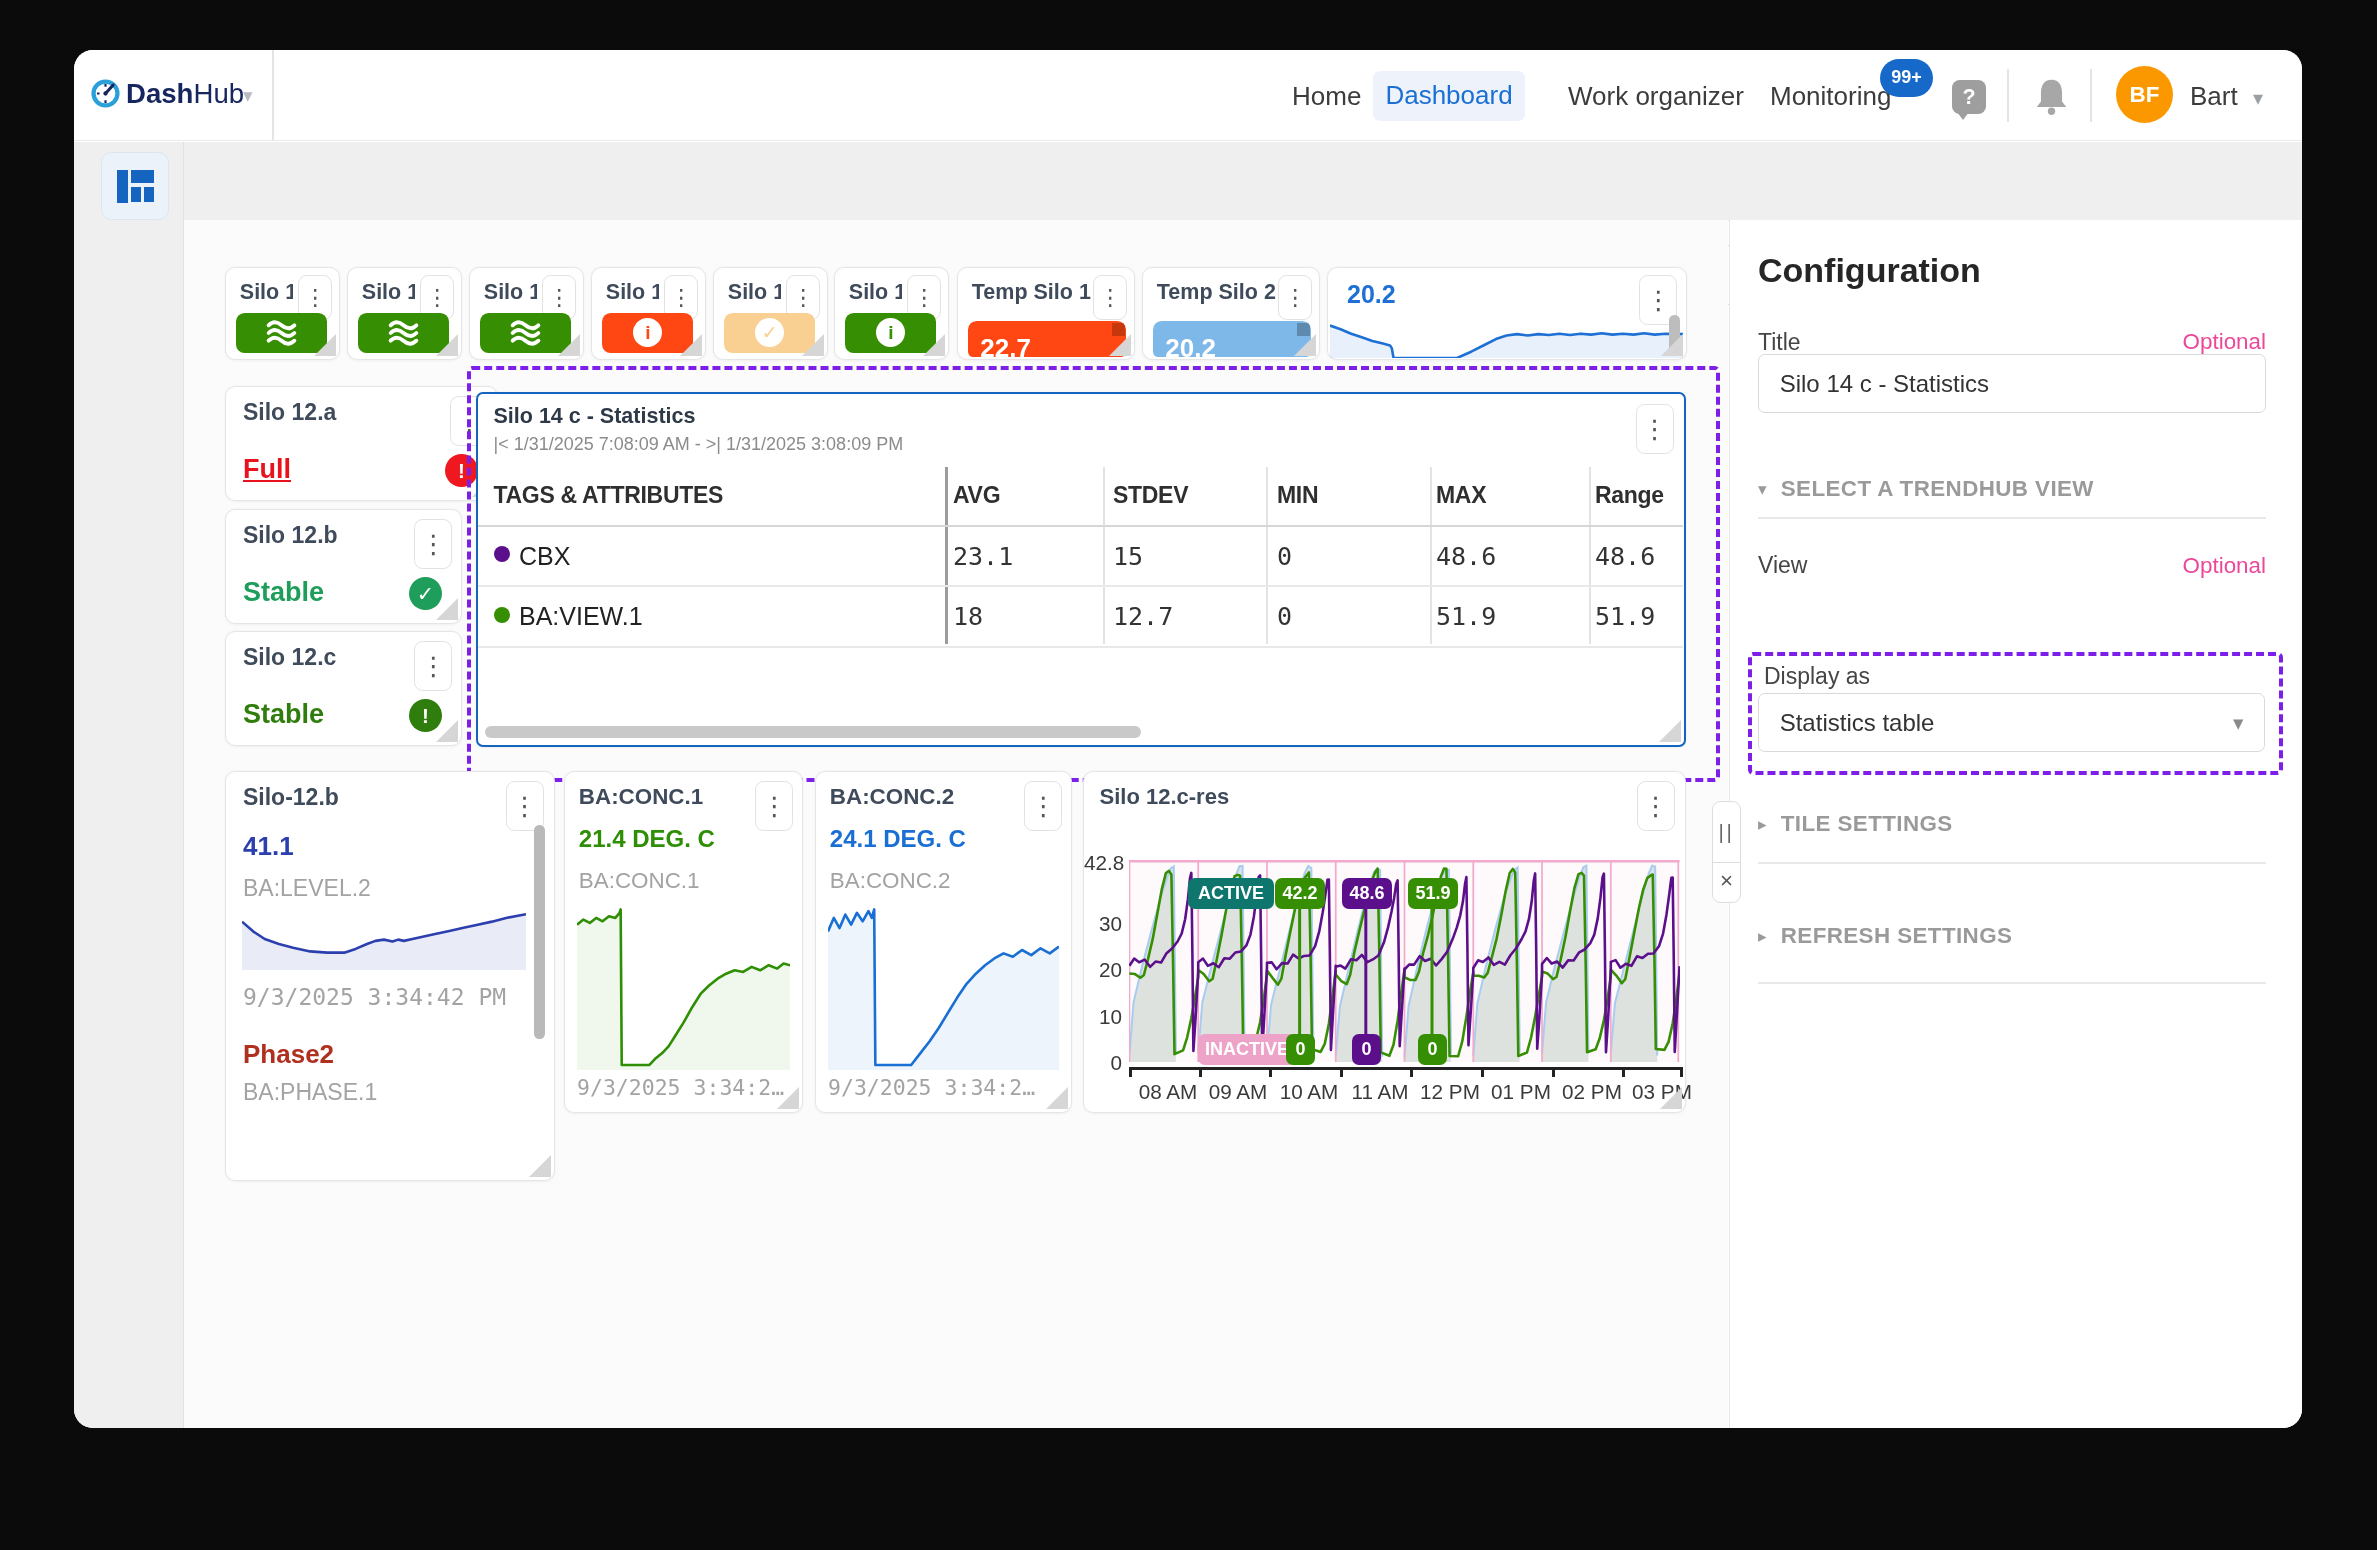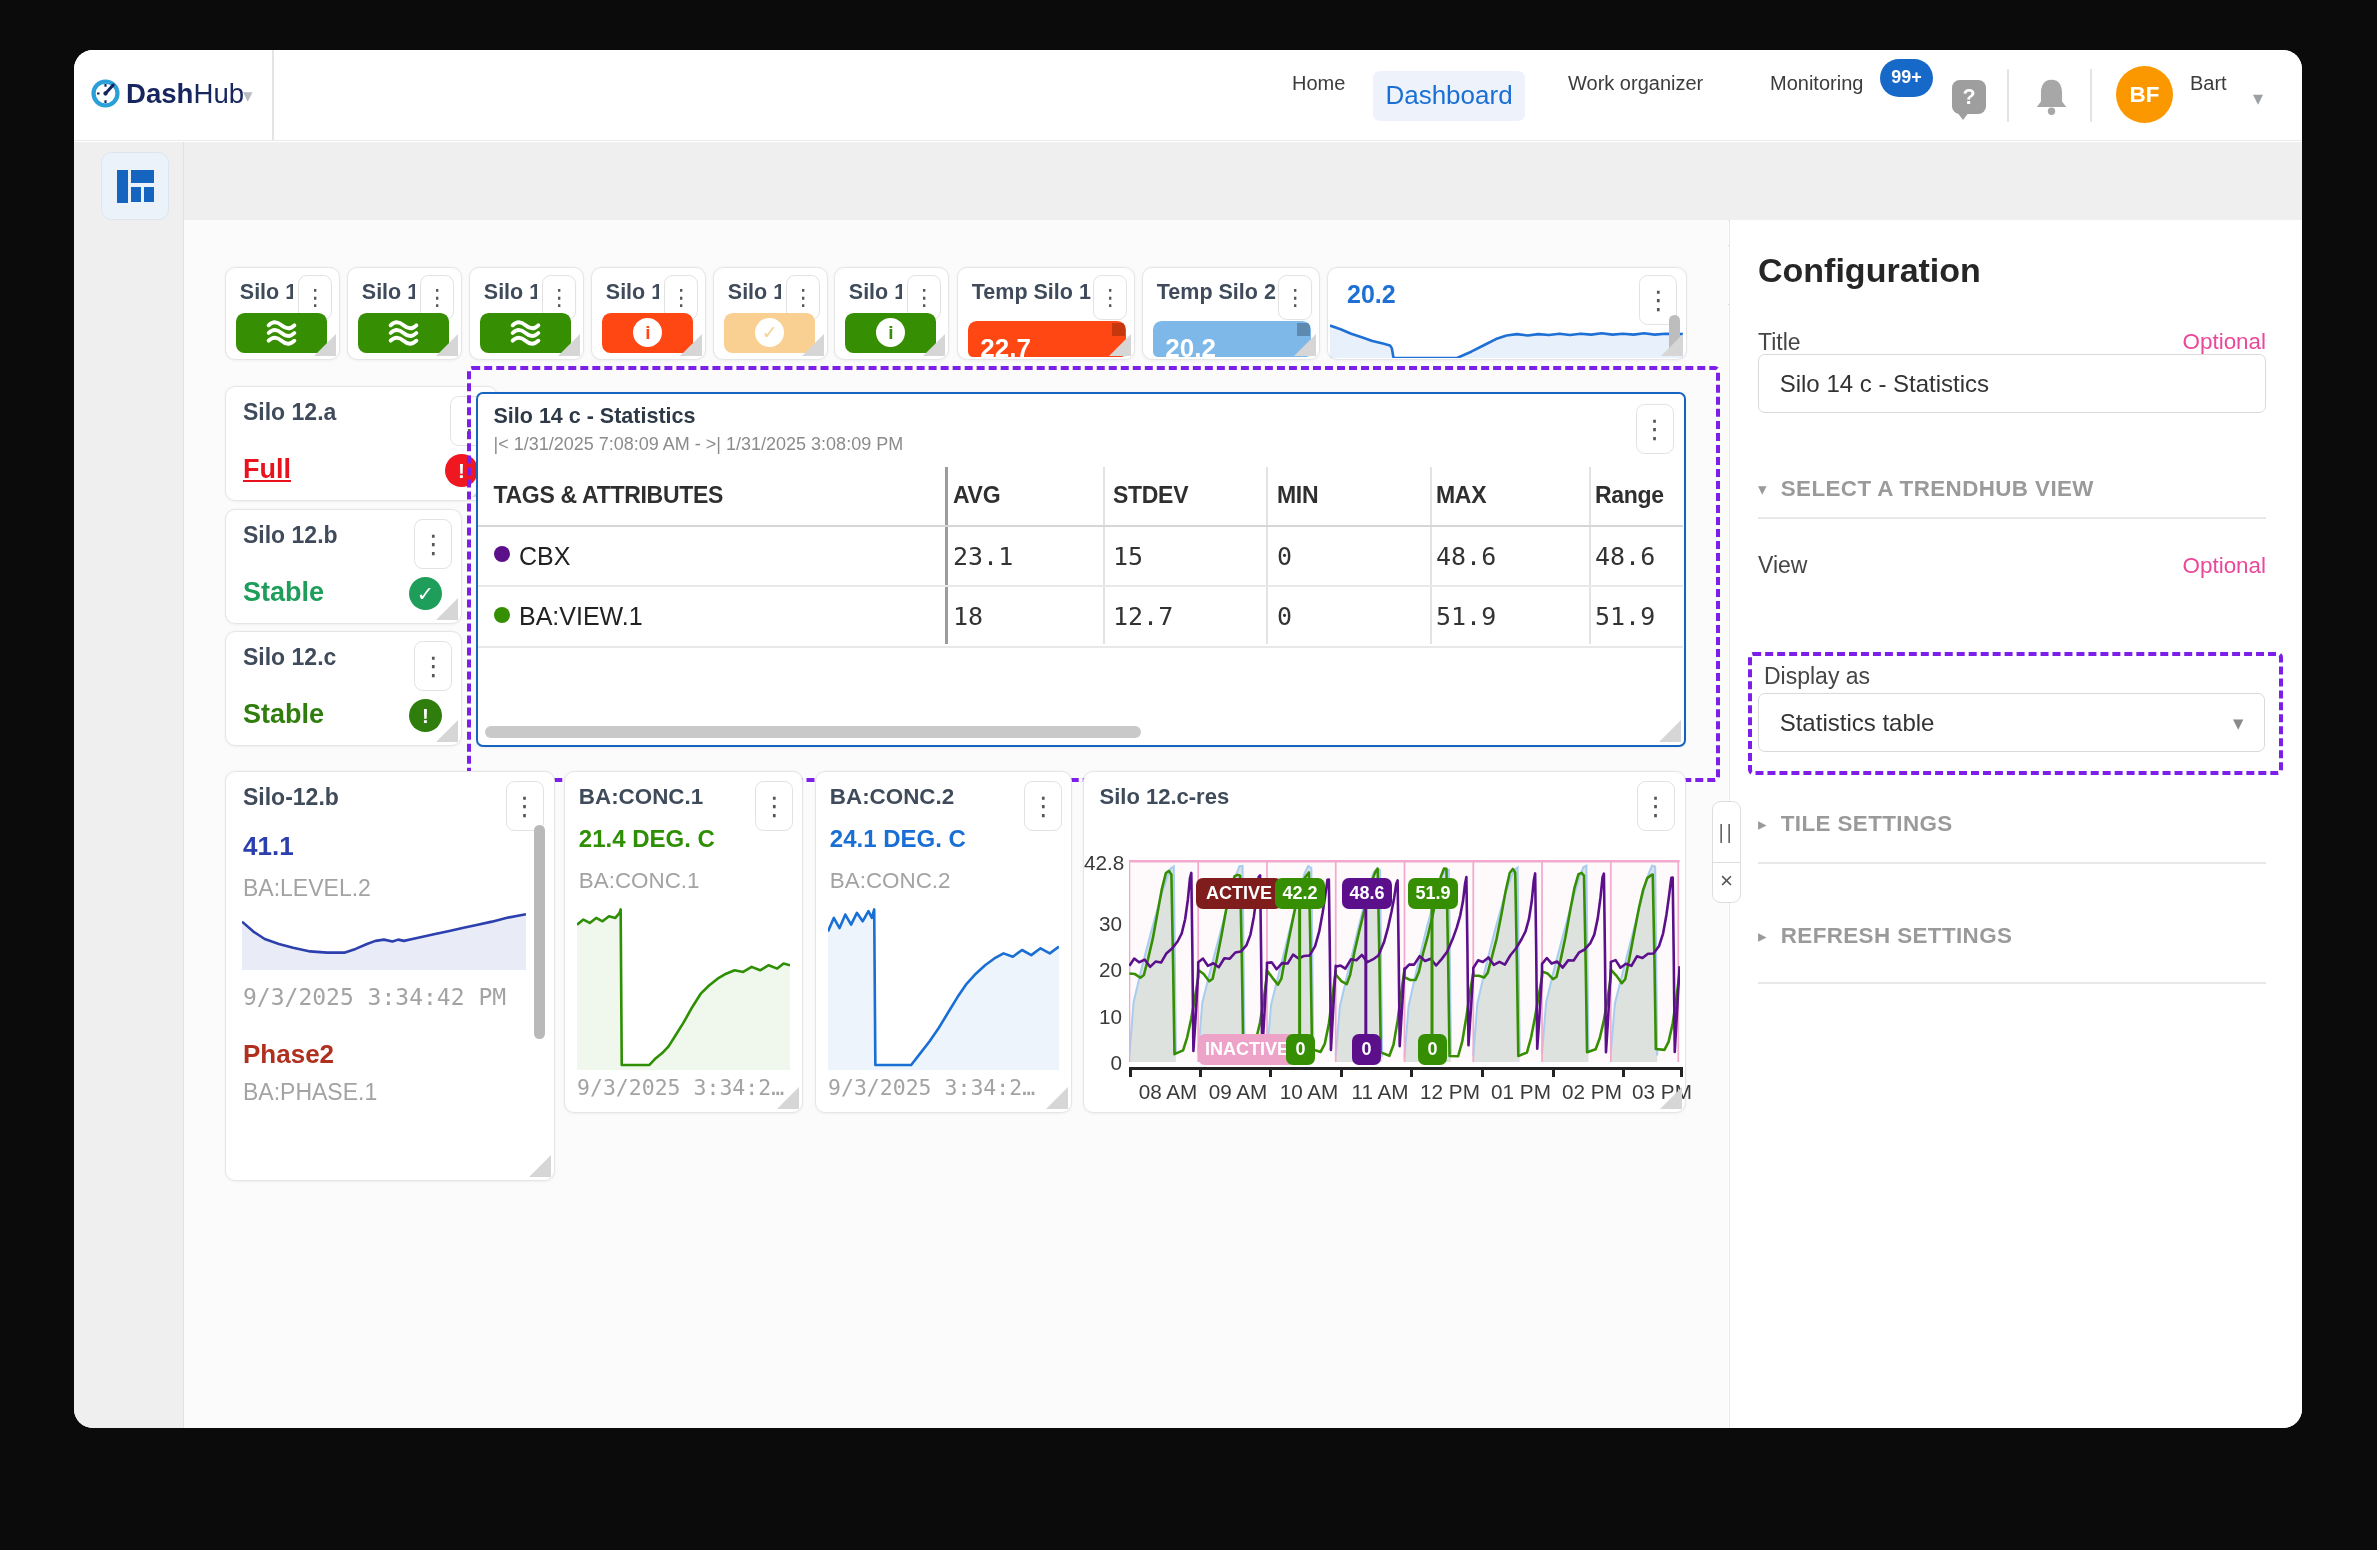--- a/index.html
+++ b/index.html
@@ -1,21 +1,21 @@
 <!DOCTYPE html>
 <html style="font-size:13.8px"><head>
 <meta charset="utf-8">
 <style>
   html,body{margin:0;padding:0;background:#0b0b0b;width:2377px;height:1551px;overflow:hidden;
     font-family:"Liberation Sans","DejaVu Sans",sans-serif;-webkit-font-smoothing:antialiased;}
   .abs{position:absolute;}
   #window{position:absolute;left:74px;top:50px;width:2228px;height:1378px;background:#fff;border-radius:19px;overflow:hidden;}
   
   #topnav{position:absolute;left:0;top:0;width:100%;height:90px;background:#fff;border-bottom:1.7px solid #eaeaea;}
-  .navitem{position:absolute;top:22px;font-size:20px;color:#3c3c3c;white-space:nowrap;}
+  .navitem{position:absolute;top:31px;font-size:26px;color:#3c3c3c;white-space:nowrap;}
   .vdiv{position:absolute;width:1.7px;background:#e4e4e4;}
   
   #toolbar{position:absolute;left:0;top:92px;width:100%;height:78px;background:#efefef;border-bottom:1.7px solid #e6e6e6;}
   .tbtn{position:absolute;top:103px;height:60px;background:#fff;border:1.7px solid #dcdcdc;border-radius:8.6px;
         box-sizing:border-box;display:flex;align-items:center;gap:12px;padding:0 19px;font-size:25px;color:#3a3a3a;white-space:nowrap;}
   
   #sidebar{position:absolute;left:0;top:92px;width:110px;height:1286px;background:#efefef;border-right:1.7px solid #e2e2e2;box-sizing:border-box;}
   
   #canvas{position:absolute;left:110px;top:170px;width:1544px;height:1209px;background:#fbfbfb;}
   #config{position:absolute;left:1655px;top:170px;width:573px;height:1209px;background:#fff;border-left:1.7px solid #e7e7e7;box-sizing:border-box;}
@@ -419,21 +419,21 @@
 
       <div class="xtick" style="left:45px;top:308px">08 AM</div>
       <div class="xtick" style="left:115px;top:308px">09 AM</div>
       <div class="xtick" style="left:186px;top:308px">10 AM</div>
       <div class="xtick" style="left:257px;top:308px">11 AM</div>
       <div class="xtick" style="left:327px;top:308px">12 PM</div>
       <div class="xtick" style="left:398px;top:308px">01 PM</div>
       <div class="xtick" style="left:469px;top:308px">02 PM</div>
       <div class="xtick" style="left:539px;top:308px">03 PM</div>
 
-      <div class="cbadge" style="left:112px;top:106px;width:86px;background:#7f1d1d">ACTIVE</div>
+      <div class="cbadge" style="left:104px;top:106px;width:86px;background:#0f766e">ACTIVE</div>
       <div class="cbadge" style="left: 191px; top: 106px; width: 50px; background: rgb(54, 142, 2);">42.2</div>
       <div class="cbadge" style="left: 258px; top: 106px; width: 50px; background: rgb(92, 15, 139);">48.6</div>
       <div class="cbadge" style="left: 324px; top: 106px; width: 50px; background: rgb(54, 142, 2);">51.9</div>
       <div class="cbadge" style="left:114px;top:262px;width:98px;background:#eda3c8">INACTIVE</div>
       <div class="cbadge" style="left: 202px; top: 262px; width: 29px; background: rgb(54, 142, 2);">0</div>
       <div class="cbadge" style="left: 268px; top: 262px; width: 29px; background: rgb(92, 15, 139);">0</div>
       <div class="cbadge" style="left: 334px; top: 262px; width: 29px; background: rgb(54, 142, 2);">0</div>
 
       <div class="tri"></div>
     </div>

